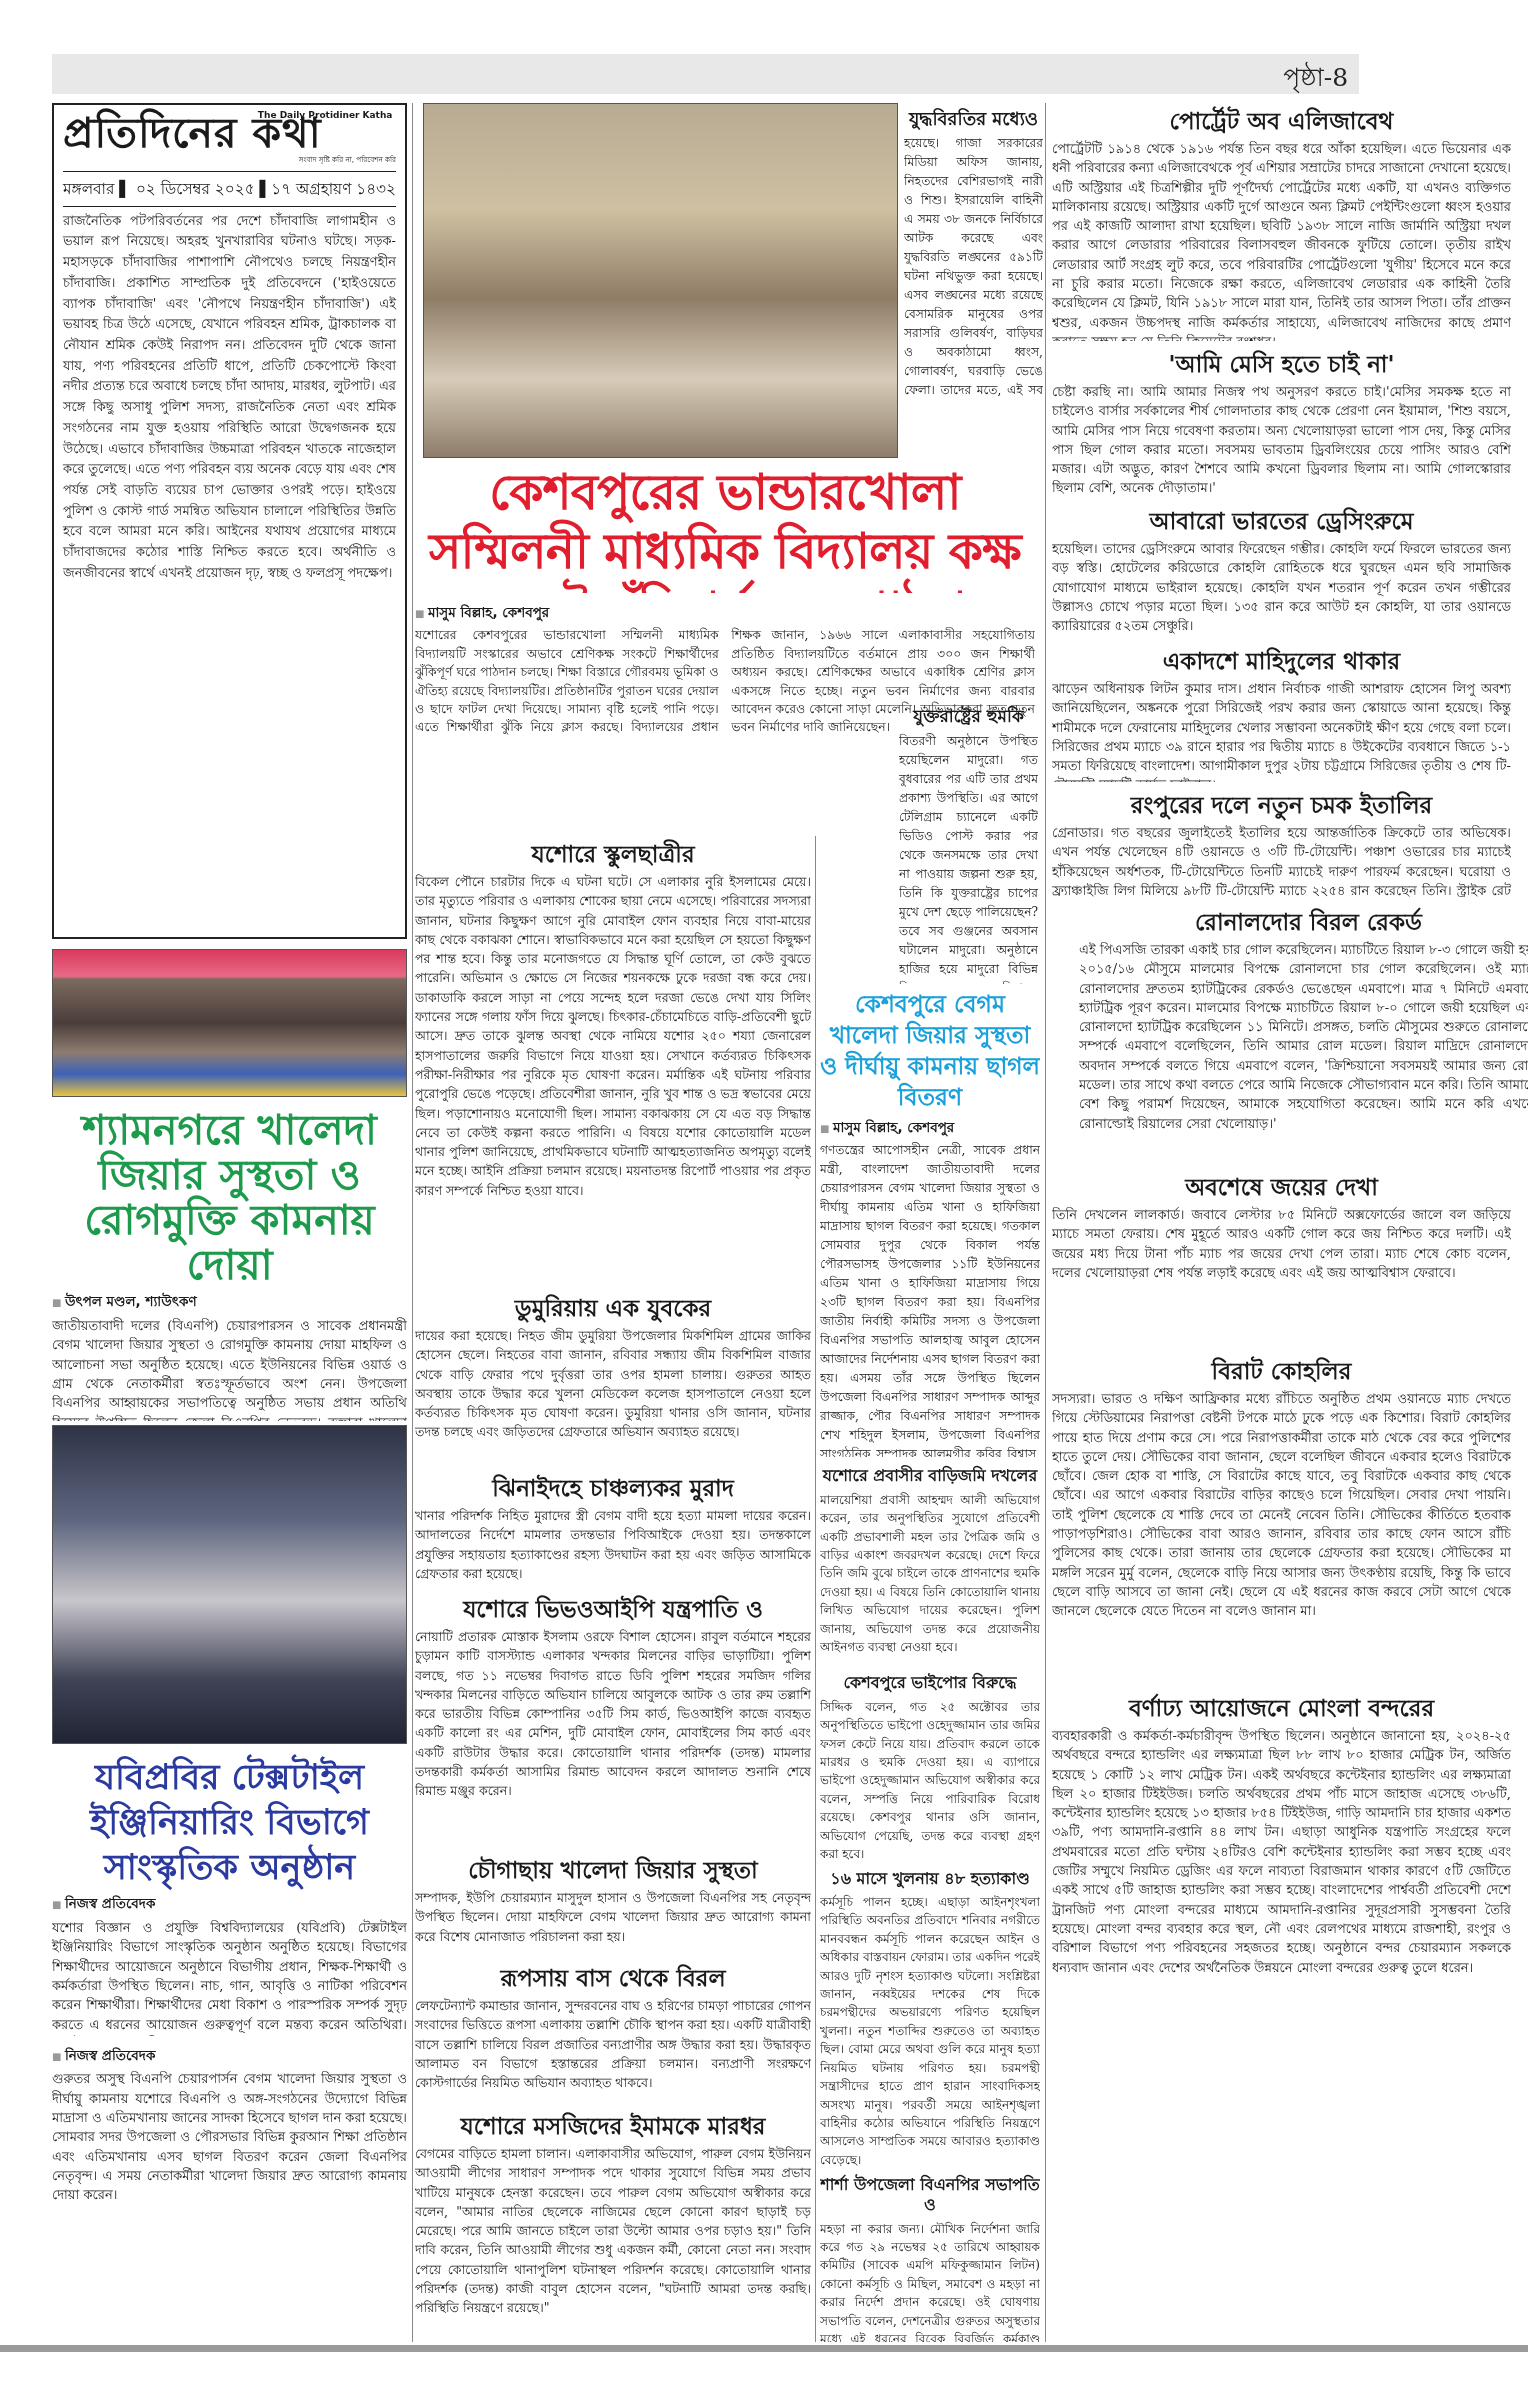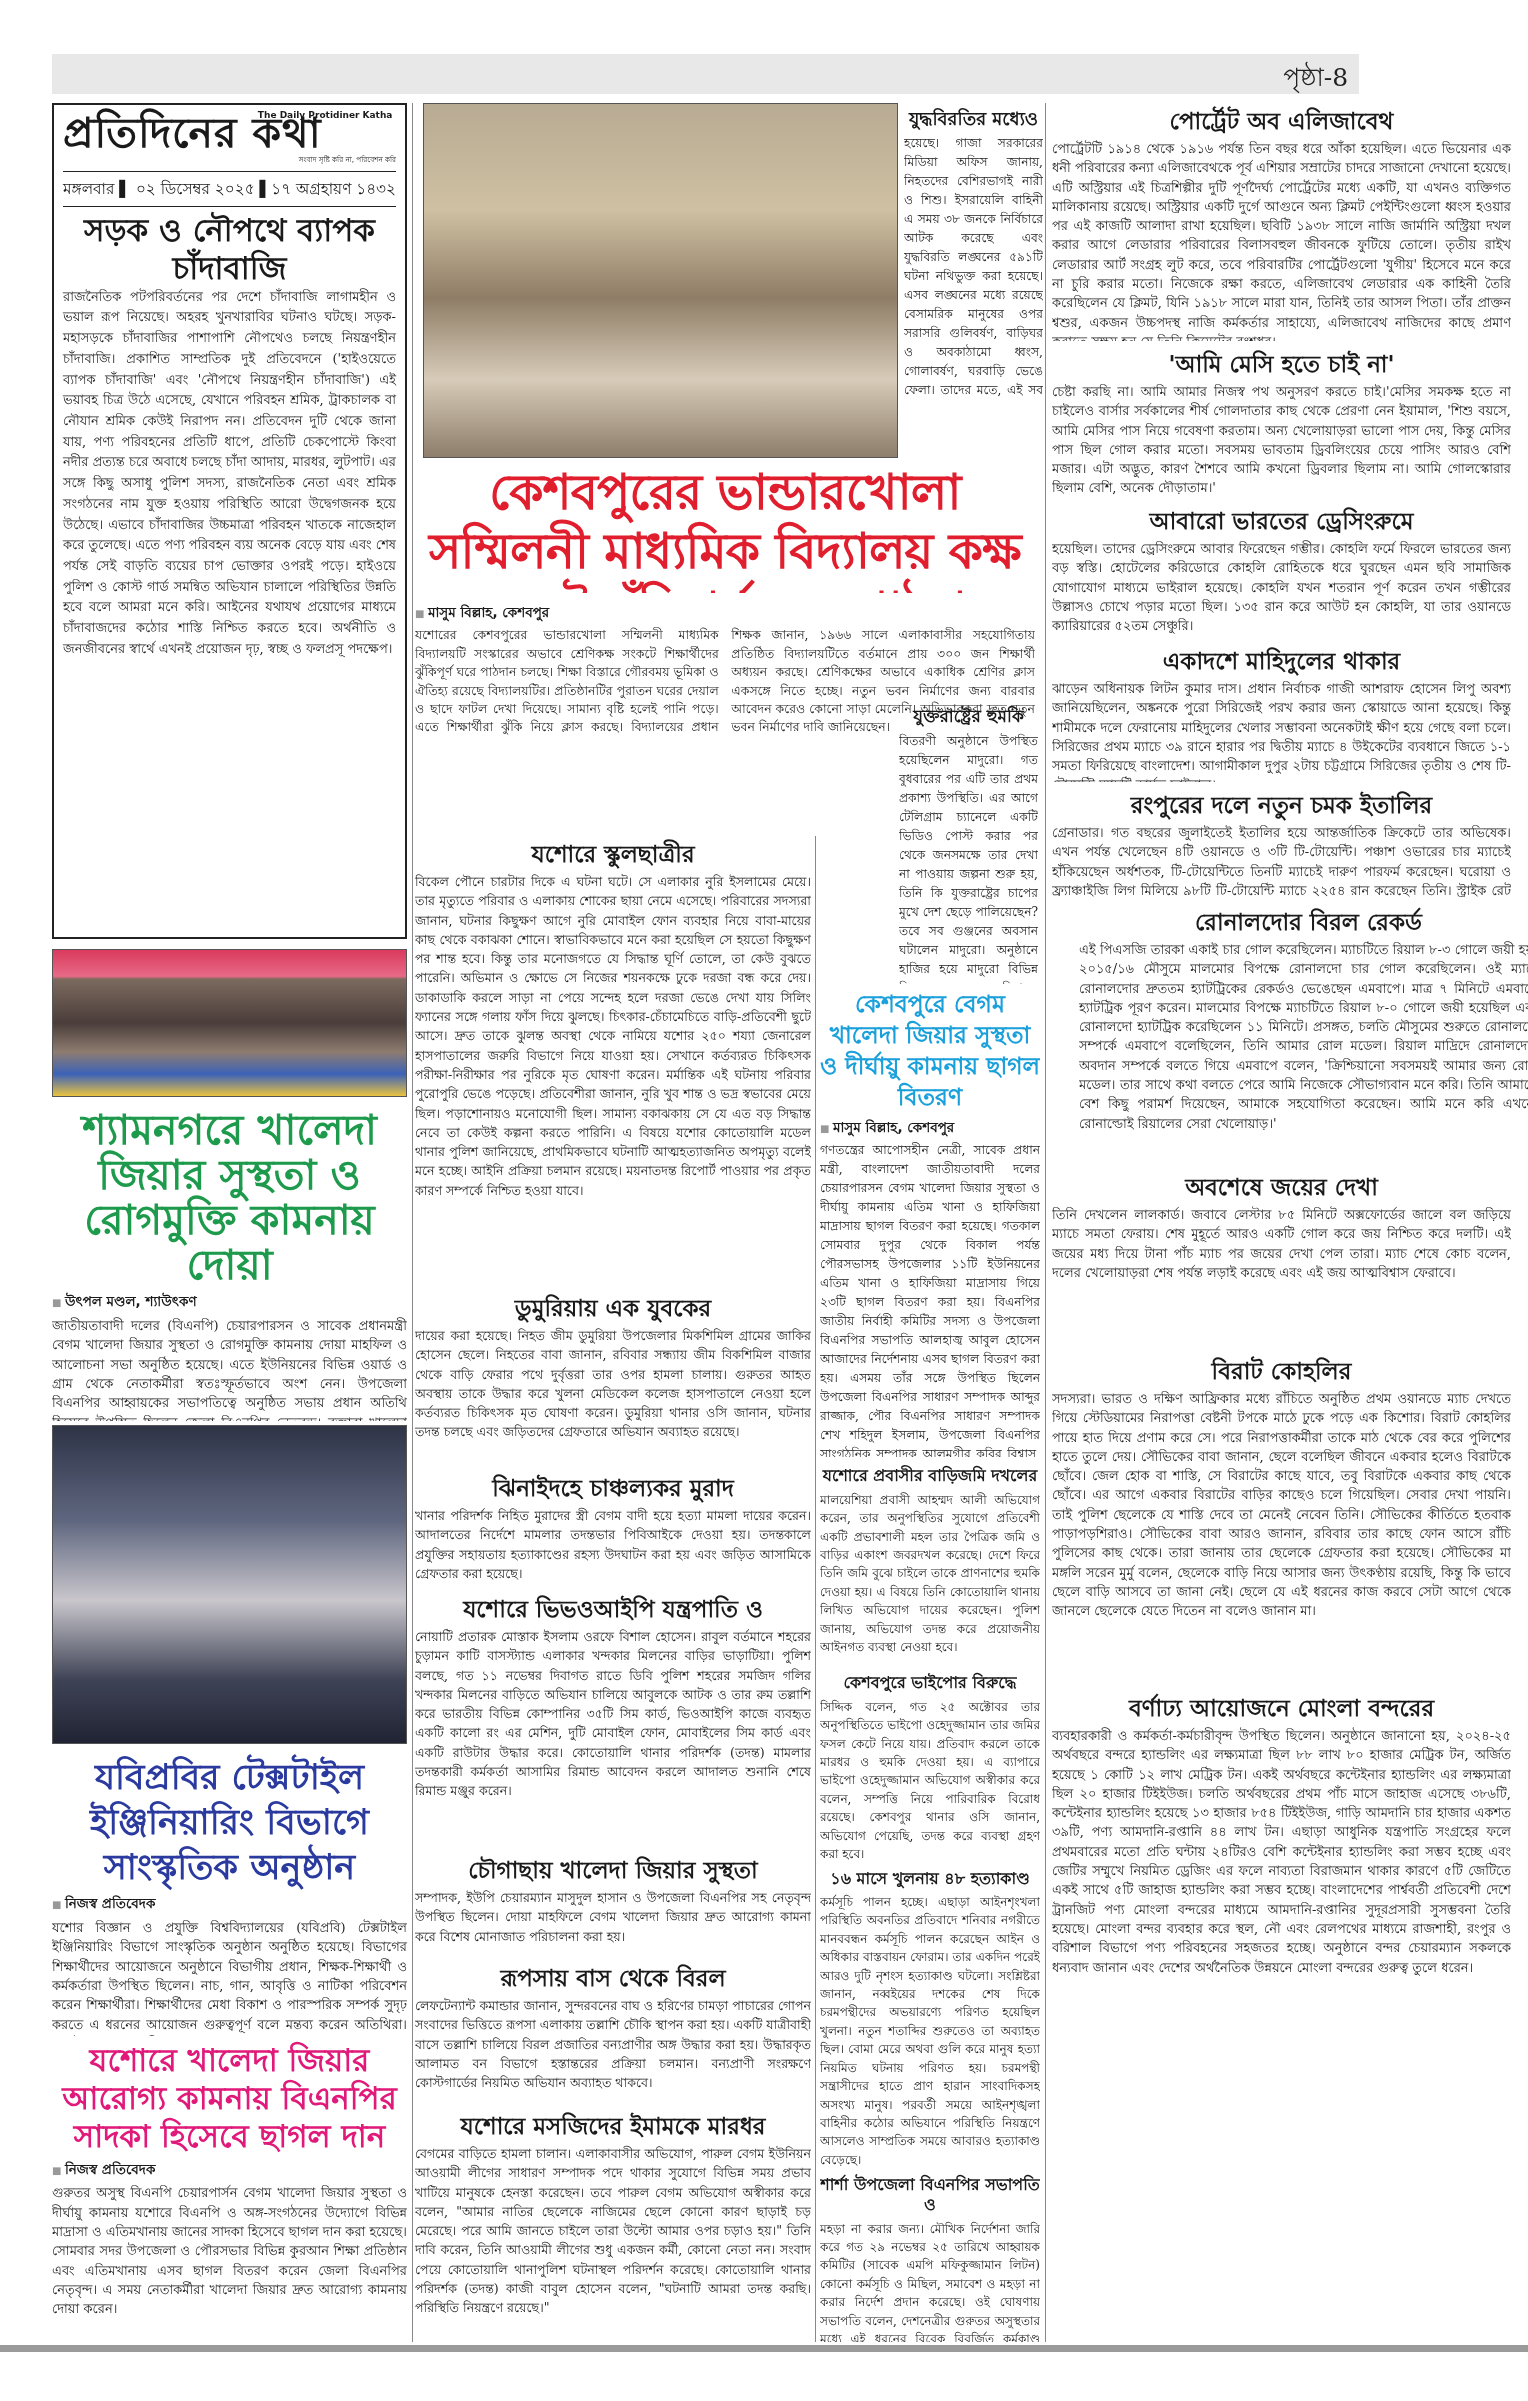--- a/index.html
+++ b/index.html
@@ -36,41 +36,39 @@
 <div class="page-header">
   <span class="page-num">পৃষ্ঠা-8</span>
 </div>
 
 <div class="col" style="left:52px; top:103px; width:355px; height:1028px;">
   <div class="masthead" style="position:relative; height:836px;">
     <div class="mast-eng">The Daily Protidiner Katha</div>
     <div class="mast-title">প্রতিদিনের কথা</div>
     <div class="mast-tag">সংবাদ সৃষ্টি করি না, পরিবেশন করি</div>
     <div class="mast-date">মঙ্গলবার ▌ ০২ ডিসেম্বর ২০২৫ ▌১৭ অগ্রহায়ণ ১৪৩২</div>
-    <div class="editorial-head">সড়ক ও নৌপথে ব্যাপক চাঁদাবাজি</div>
     <div class="body-text" style="font-size:13px; line-height:20.7px;">রাজনৈতিক পটপরিবর্তনের পর দেশে চাঁদাবাজি লাগামহীন ও ভয়াল রূপ নিয়েছে। অহরহ খুনখারাবির ঘটনাও ঘটছে। সড়ক-মহাসড়কে চাঁদাবাজির পাশাপাশি নৌপথেও চলছে নিয়ন্ত্রণহীন চাঁদাবাজি। প্রকাশিত সাম্প্রতিক দুই প্রতিবেদনে ('হাইওয়েতে ব্যাপক চাঁদাবাজি' এবং 'নৌপথে নিয়ন্ত্রণহীন চাঁদাবাজি') এই ভয়াবহ চিত্র উঠে এসেছে, যেখানে পরিবহন শ্রমিক, ট্রাকচালক বা নৌযান শ্রমিক কেউই নিরাপদ নন। প্রতিবেদন দুটি থেকে জানা যায়, পণ্য পরিবহনের প্রতিটি ধাপে, প্রতিটি চেকপোস্টে কিংবা নদীর প্রত্যন্ত চরে অবাধে চলছে চাঁদা আদায়, মারধর, লুটপাট। এর সঙ্গে কিছু অসাধু পুলিশ সদস্য, রাজনৈতিক নেতা এবং শ্রমিক সংগঠনের নাম যুক্ত হওয়ায় পরিস্থিতি আরো উদ্বেগজনক হয়ে উঠেছে। এভাবে চাঁদাবাজির উচ্চমাত্রা পরিবহন খাতকে নাজেহাল করে তুলেছে। এতে পণ্য পরিবহন ব্যয় অনেক বেড়ে যায় এবং শেষ পর্যন্ত সেই বাড়তি ব্যয়ের চাপ ভোক্তার ওপরই পড়ে। হাইওয়ে পুলিশ ও কোস্ট গার্ড সমন্বিত অভিযান চালালে পরিস্থিতির উন্নতি হবে বলে আমরা মনে করি। আইনের যথাযথ প্রয়োগের মাধ্যমে চাঁদাবাজদের কঠোর শাস্তি নিশ্চিত করতে হবে। অর্থনীতি ও জনজীবনের স্বার্থে এখনই প্রয়োজন দৃঢ়, স্বচ্ছ ও ফলপ্রসূ পদক্ষেপ।</div>
   </div>
 </div>
 
 <div class="col" style="left:52px; top:949px; width:355px; height:472px;">
   <div class="photo crowd" style="height:148px;"></div>
   <div class="big-green" style="margin-top:10.8px;">শ্যামনগরে খালেদা জিয়ার সুস্থতা ও রোগমুক্তি কামনায় দোয়া</div>
   <div class="byline">উৎপল মণ্ডল, শ্যাউৎকণ</div>
   <div class="body-text">জাতীয়তাবাদী দলের (বিএনপি) চেয়ারপারসন ও সাবেক প্রধানমন্ত্রী বেগম খালেদা জিয়ার সুস্থতা ও রোগমুক্তি কামনায় দোয়া মাহফিল ও আলোচনা সভা অনুষ্ঠিত হয়েছে। এতে ইউনিয়নের বিভিন্ন ওয়ার্ড ও গ্রাম থেকে নেতাকর্মীরা স্বতঃস্ফূর্তভাবে অংশ নেন। উপজেলা বিএনপির আহ্বায়কের সভাপতিত্বে অনুষ্ঠিত সভায় প্রধান অতিথি হিসেবে উপস্থিত ছিলেন জেলা বিএনপির নেতৃবৃন্দ। বক্তারা খালেদা জিয়ার দ্রুত আরোগ্য কামনা করেন এবং দেশবাসীর কাছে দোয়া চান। দোয়া মাহফিল শেষে এতিম শিশুদের মাঝে খাবার বিতরণ করা হয়। উপজেলা, পৌর ও ইউনিয়ন বিএনপির নেতৃবৃন্দ এবং বিভিন্ন অঙ্গ সংগঠনের নেতাকর্মীরা উপস্থিত ছিলেন।</div>
 </div>
 
 <div class="col" style="left:52px; top:1425px; width:355px; height:611px;">
   <div class="photo hall" style="height:319px;"></div>
   <div class="big-navy" style="margin-top:10.8px;">যবিপ্রবির টেক্সটাইল ইঞ্জিনিয়ারিং বিভাগে সাংস্কৃতিক অনুষ্ঠান</div>
   <div class="byline">নিজস্ব প্রতিবেদক</div>
   <div class="body-text">যশোর বিজ্ঞান ও প্রযুক্তি বিশ্ববিদ্যালয়ের (যবিপ্রবি) টেক্সটাইল ইঞ্জিনিয়ারিং বিভাগে সাংস্কৃতিক অনুষ্ঠান অনুষ্ঠিত হয়েছে। বিভাগের শিক্ষার্থীদের আয়োজনে অনুষ্ঠানে বিভাগীয় প্রধান, শিক্ষক-শিক্ষার্থী ও কর্মকর্তারা উপস্থিত ছিলেন। নাচ, গান, আবৃত্তি ও নাটিকা পরিবেশন করেন শিক্ষার্থীরা। শিক্ষার্থীদের মেধা বিকাশ ও পারস্পরিক সম্পর্ক সুদৃঢ় করতে এ ধরনের আয়োজন গুরুত্বপূর্ণ বলে মন্তব্য করেন অতিথিরা। অনুষ্ঠান শেষে বিজয়ীদের মাঝে পুরস্কার বিতরণ করা হয়।</div>
 </div>
 
 <div class="col" style="left:52px; top:2041px; width:355px; height:297px;">
-  <div class="big-pink">যশোরে খালেদা জিয়ার আরোগ্য কামনায় বিএনপির সাদকা হিসেবে ছাগল দান</div>
   <div class="byline">নিজস্ব প্রতিবেদক</div>
   <div class="body-text">গুরুতর অসুস্থ বিএনপি চেয়ারপার্সন বেগম খালেদা জিয়ার সুস্থতা ও দীর্ঘায়ু কামনায় যশোরে বিএনপি ও অঙ্গ-সংগঠনের উদ্যোগে বিভিন্ন মাদ্রাসা ও এতিমখানায় জানের সাদকা হিসেবে ছাগল দান করা হয়েছে। সোমবার সদর উপজেলা ও পৌরসভার বিভিন্ন কুরআন শিক্ষা প্রতিষ্ঠান এবং এতিমখানায় এসব ছাগল বিতরণ করেন জেলা বিএনপির নেতৃবৃন্দ। এ সময় নেতাকর্মীরা খালেদা জিয়ার দ্রুত আরোগ্য কামনায় দোয়া করেন।</div>
 </div>
 
 <div class="divider-v" style="left:412px; top:103px; height:2239px;"></div>
 
 <div class="col" style="left:423px; top:103px; width:475px; height:355px;">
   <div class="photo school" style="height:355px;"></div>
 </div>
 <div class="col" style="left:415px; top:463px; width:620px; height:130px;">

